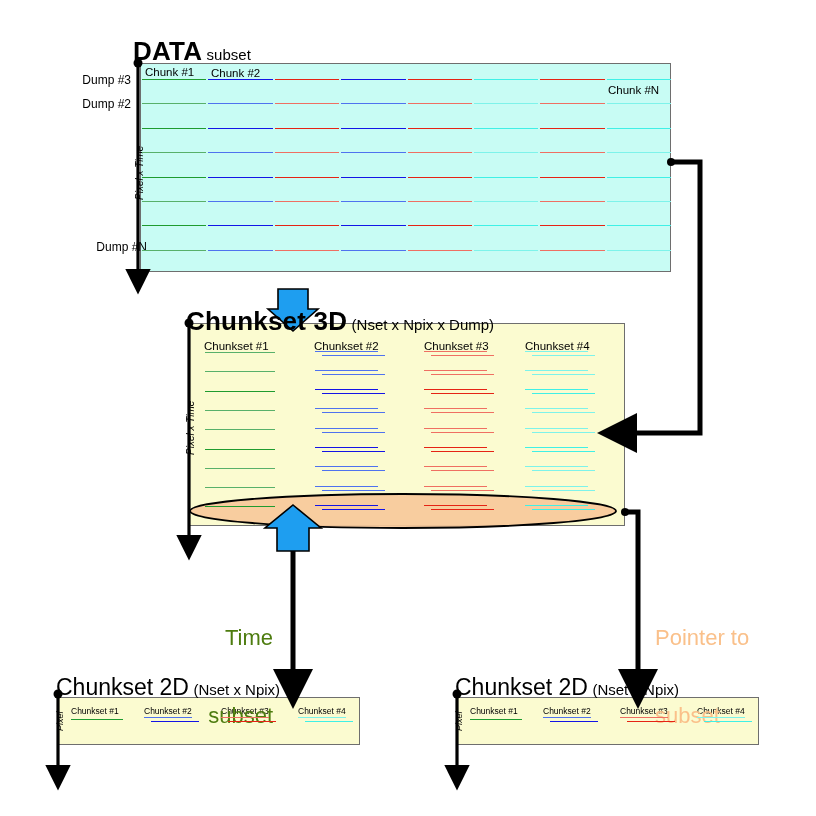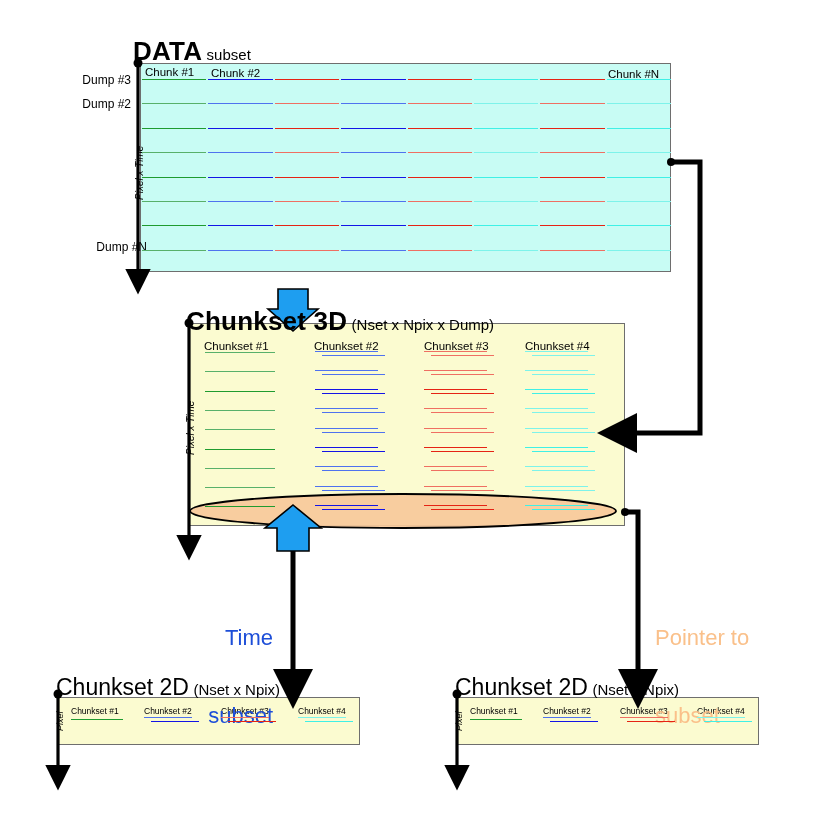--- a/index.html
+++ b/index.html
@@ -23,21 +23,21 @@
   .lbl-chunk-sm{position:absolute;white-space:nowrap;font-size:8.5px;}
 
   
   .vlbl{position:absolute;white-space:nowrap;font-size:10px;font-style:italic;
         transform-origin:0 0;transform:rotate(-90deg);}
   .vlbl-sm{position:absolute;white-space:nowrap;font-size:9px;font-style:italic;
         transform-origin:0 0;transform:rotate(-90deg);}
 
   
   .callout{position:absolute;font-size:22px;line-height:26px;white-space:pre;}
-  .callout-blue{color:#1d4ed8;text-align:right;}
+  .callout-blue{color:#4d7c0f;text-align:right;}
   .callout-orange{color:#fac08a;text-align:left;}
 
   
   .seg{position:absolute;height:0;border-top-style:solid;}
 </style>
 </head>
 <body>
 
 <div class="stage">
 
@@ -128,21 +128,21 @@
   <div class="vlbl-sm" style="left:55px;top:731px;">Pixel</div>
 
   <div class="vlbl-sm" style="left:454px;top:731px;">Pixel</div>
 
   <div class="lbl-dump" style="left:36px;top:73px;width:95px;">Dump #3</div>
   <div class="lbl-dump" style="left:36px;top:97px;width:95px;">Dump #2</div>
   <div class="lbl-dump" style="left:52px;top:240px;width:95px;">Dump #N</div>
 
   <div class="lbl-chunk" style="left:145px;top:66px;">Chunk #1</div>
   <div class="lbl-chunk" style="left:211px;top:67px;">Chunk #2</div>
-  <div class="lbl-chunk" style="left:608px;top:68px;">Chunk #N</div>
+  <div class="lbl-chunk" style="left:608px;top:84px;">Chunk #N</div>
 
   <div class="lbl-chunk" style="left:204px;top:340px;">Chunkset #1</div>
   <div class="lbl-chunk" style="left:314px;top:340px;">Chunkset #2</div>
   <div class="lbl-chunk" style="left:424px;top:340px;">Chunkset #3</div>
   <div class="lbl-chunk" style="left:525px;top:340px;">Chunkset #4</div>
 
   <div class="lbl-chunk-sm" style="left:71px;top:706px;">Chunkset #1</div>
   <div class="lbl-chunk-sm" style="left:144px;top:706px;">Chunkset #2</div>
   <div class="lbl-chunk-sm" style="left:221px;top:706px;">Chunkset #3</div>
   <div class="lbl-chunk-sm" style="left:298px;top:706px;">Chunkset #4</div>

